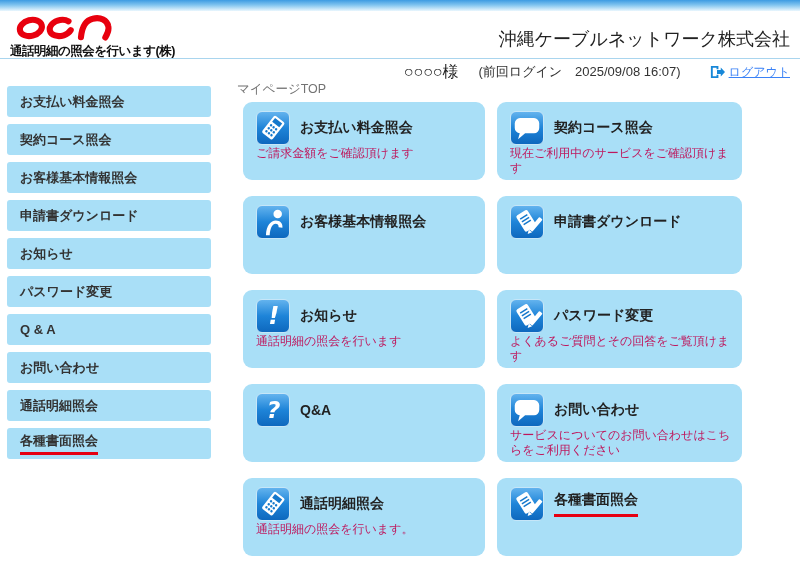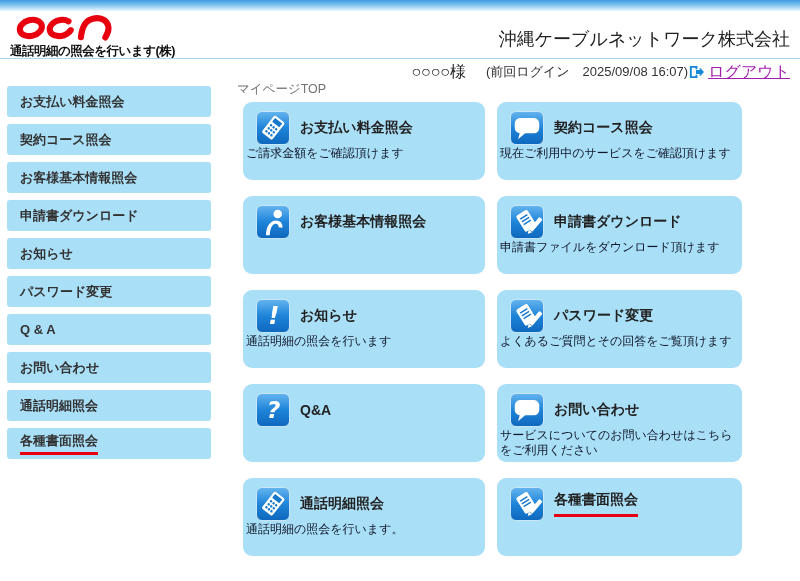--- a/index.html
+++ b/index.html
@@ -16,24 +16,24 @@
 
   .logo-block{position:absolute;top:13px;left:10px;cursor:pointer;}
   .logo-sub{font-size:12.5px;font-weight:bold;color:#111;margin-top:-2px;letter-spacing:-0.5px;}
 
   .company-name{position:absolute;top:27px;right:10px;font-size:18px;color:#222;}
 
   .header-line{position:absolute;top:58px;left:0;width:800px;height:0;border-top:1px solid #A9D5EE;}
 
   .user-row{position:absolute;top:61px;right:10px;height:22px;display:flex;align-items:center;}
   .user-name{font-size:16px;color:#222;margin-right:20px;}
-  .last-login{font-size:13px;color:#333;margin-right:0;}
+  .last-login{font-size:13px;color:#333;margin-right:28px;}
   .logout-link{display:flex;align-items:center;cursor:pointer;}
   .logout-link .glyph{margin-right:4px;display:inline-flex;}
-  .logout-label{font-size:16px;color:#a21caf;text-decoration:underline;}
+  .logout-label{font-size:12px;color:#3b82f6;text-decoration:underline;}
 
   .breadcrumb{position:absolute;top:81px;left:237px;font-size:12.5px;color:#737373;}
 
   .sidebar{position:absolute;top:86px;left:7px;width:204px;display:flex;flex-direction:column;gap:7px;}
   .side-item{
     height:31px;background:#A9DFF7;border-radius:3px;display:flex;align-items:center;
     padding-left:13px;font-size:13px;font-weight:bold;color:#333;cursor:pointer;
   }
   .side-underline{display:inline-block;border-bottom:3px solid #E60012;padding-bottom:2px;}
 
@@ -45,21 +45,21 @@
     height:78px;background:#A9DFF7;border-radius:9px;position:relative;cursor:pointer;
   }
   .card-head{position:absolute;left:13px;top:9px;display:flex;align-items:center;gap:10px;}
   .tile-icon{
     width:34px;height:34px;border-radius:6px;flex:none;
     background:linear-gradient(180deg,#63B3EE 0%,#1E84D8 50%,#0E68BE 100%);
     border:1px solid #C6E6F8;display:flex;align-items:center;justify-content:center;
   }
   .card-title{font-size:14px;font-weight:bold;color:#222;}
   .title-underline{display:inline-block;border-bottom:3px solid #E60012;padding-bottom:5px;}
-  .card-desc{position:absolute;left:3px;top:44px;right:6px;font-size:12px;line-height:15px;color:#0f172a;}
+  .card-desc{position:absolute;left:13px;top:44px;right:6px;font-size:12px;line-height:15px;color:#be185d;}
 </style>
 </head>
 <body>
 
 <div class="topbar"></div>
 
 <div class="logo-block">
   <span>
     <svg width="150" height="28" viewBox="0 0 150 30">
       <g fill="none" stroke="#E8000E" stroke-width="6.5" stroke-linecap="round">
@@ -190,21 +190,20 @@
             </g>
           </g>
           <g transform="rotate(40 24 22)" fill="#fff">
             <rect x="22" y="10" width="4.5" height="17" rx="1"></rect>
             <path d="M22 27.5 h4.5 l-2.25 4.5 z"></path>
           </g>
         </svg>
       </span>
       <span class="card-title">申請書ダウンロード</span>
     </div>
-    <div class="card-desc">申請書ファイルをダウンロード頂けます</div>
   </div>
 
   <div class="card">
     <div class="card-head">
       <span class="tile-icon">
         <svg width="34" height="34" viewBox="0 0 34 34">
           <text x="18" y="26" text-anchor="middle" font-size="26" font-weight="bold" font-style="italic" fill="#fff" font-family="'DejaVu Sans',sans-serif">!</text>
         </svg>
       </span>
       <span class="card-title">お知らせ</span>

